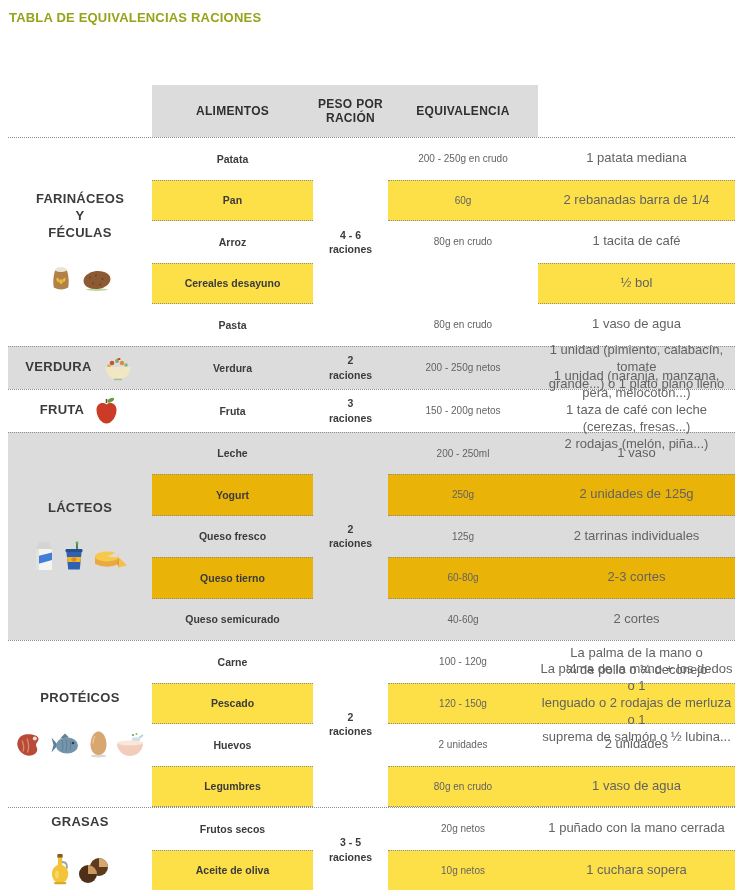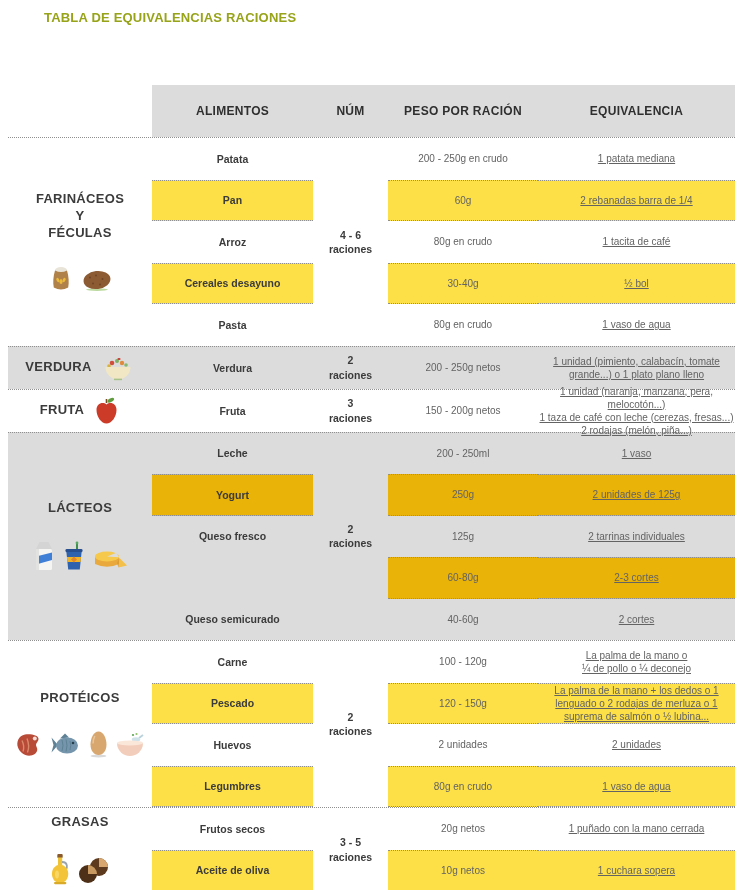--- a/index.html
+++ b/index.html
@@ -1,56 +1,55 @@
 <!DOCTYPE html>
 <html><head>
 <meta charset="utf-8">
 <style>
   html,body{margin:0;padding:0;background:#ffffff;}
   body{width:744px;height:890px;position:relative;font-family:"Liberation Sans","DejaVu Sans",sans-serif;}
   .page{position:relative;width:744px;height:890px;background:#fff;overflow:hidden;}
-  .title{position:absolute;left:9px;top:10px;font-size:13px;font-weight:bold;color:#97a419;letter-spacing:.2px;margin-left:35px;}
+  .title{position:absolute;left:9px;top:10px;font-size:13px;font-weight:bold;color:#97a419;letter-spacing:.2px;}
   .table{position:absolute;left:8px;top:85px;width:727px;}
   .header-row{display:grid;grid-template-columns:144px 161px 75px 150px 197px;height:52px;}
   .hcell{background:#dcdcdc;display:flex;align-items:center;justify-content:center;font-weight:bold;font-size:12px;color:#2f2f2f;letter-spacing:.3px;text-align:center;}
   .hcell.empty{background:transparent;}
   .section{display:grid;grid-template-columns:144px 161px 75px 150px 197px;border-top:1px dotted #8f8f8f;box-sizing:border-box;}
   .section.gray{background:#dcdcdc;}
   .section.last{border-bottom:1px dotted #8f8f8f;}
   .rows5{grid-template-rows:repeat(5,41.5px);}
   .rows4{grid-template-rows:repeat(4,41.5px);}
   .rows2{grid-template-rows:repeat(2,41.5px);}
   .rows1{grid-template-rows:42px;}
   .cat{grid-column:1;grid-row:1/-1;display:flex;flex-direction:column;align-items:center;justify-content:center;gap:23px;}
   .cat.inline{flex-direction:row;gap:9px;}
   .cat-label{font-weight:bold;font-size:13px;color:#3b3b3b;text-align:center;white-space:pre-line;line-height:1.3;letter-spacing:.3px;}
   .icons{display:flex;gap:5px;align-items:flex-end;}
   .num{grid-column:3;grid-row:1/-1;align-self:center;justify-self:center;font-weight:bold;font-size:10.5px;color:#3b3b3b;white-space:pre-line;text-align:center;line-height:1.35;}
   .cell{display:flex;align-items:center;justify-content:center;text-align:center;box-sizing:border-box;padding:8px 3px;}
   .food{grid-column:2;font-weight:bold;font-size:10.5px;color:#3b3b3b;}
   .peso{grid-column:4;font-size:10px;color:#636363;}
-  .equiv{grid-column:5;font-size:10px;color:#636363;white-space:pre-line;line-height:1.3;padding:0 1px;text-decoration:underline;}
+  .equiv{grid-column:5;font-size:13px;color:#636363;white-space:pre-line;line-height:1.3;padding:0 1px;}
   .r1{grid-row:1;} .r2{grid-row:2;} .r3{grid-row:3;} .r4{grid-row:4;} .r5{grid-row:5;}
   .band{background:#fde047;border-top:1px dotted #8f8f8f;border-bottom:1px dotted #8f8f8f;}
   .section.gray .band{background:#eab308;}
   svg{display:block;}
 </style>
 </head>
 <body>
 
 <div class="page">
 
   <div class="title">TABLA DE EQUIVALENCIAS RACIONES</div>
 
   <div class="table">
 
     <div class="header-row">
       <div class="hcell empty"></div>
       <div class="hcell">ALIMENTOS</div>
-      <div class="hcell">NÚM</div>
       <div class="hcell">PESO POR RACIÓN</div>
       <div class="hcell">EQUIVALENCIA</div>
     </div>
 
     <div class="section rows5">
       <div class="cat">
         <div class="cat-label">FARINÁCEOS
 Y
 FÉCULAS</div>
         <div class="icons">
@@ -81,21 +80,20 @@
 
       <div class="cell food r2 band">Pan</div>
       <div class="cell peso r2 band">60g</div>
       <div class="cell equiv r2 band">2 rebanadas barra de 1/4</div>
 
       <div class="cell food r3">Arroz</div>
       <div class="cell peso r3">80g en crudo</div>
       <div class="cell equiv r3">1 tacita de café</div>
 
       <div class="cell food r4 band">Cereales desayuno</div>
-      <div class="cell peso r4 band">30-40g</div>
       <div class="cell equiv r4 band">½ bol</div>
 
       <div class="cell food r5">Pasta</div>
       <div class="cell peso r5">80g en crudo</div>
       <div class="cell equiv r5">1 vaso de agua</div>
     </div>
 
     <div class="section gray rows1">
       <div class="cat inline">
         <div class="cat-label">VERDURA</div>
@@ -171,20 +169,21 @@
       <div class="cell equiv r1">1 vaso</div>
 
       <div class="cell food r2 band">Yogurt</div>
       <div class="cell peso r2 band">250g</div>
       <div class="cell equiv r2 band">2 unidades de 125g</div>
 
       <div class="cell food r3">Queso fresco</div>
       <div class="cell peso r3">125g</div>
       <div class="cell equiv r3">2 tarrinas individuales</div>
 
+      <div class="cell food r4 band">Queso tierno</div>
       <div class="cell peso r4 band">60-80g</div>
       <div class="cell equiv r4 band">2-3 cortes</div>
 
       <div class="cell food r5">Queso semicurado</div>
       <div class="cell peso r5">40-60g</div>
       <div class="cell equiv r5">2 cortes</div>
     </div>
 
     <div class="section rows4">
       <div class="cat">

